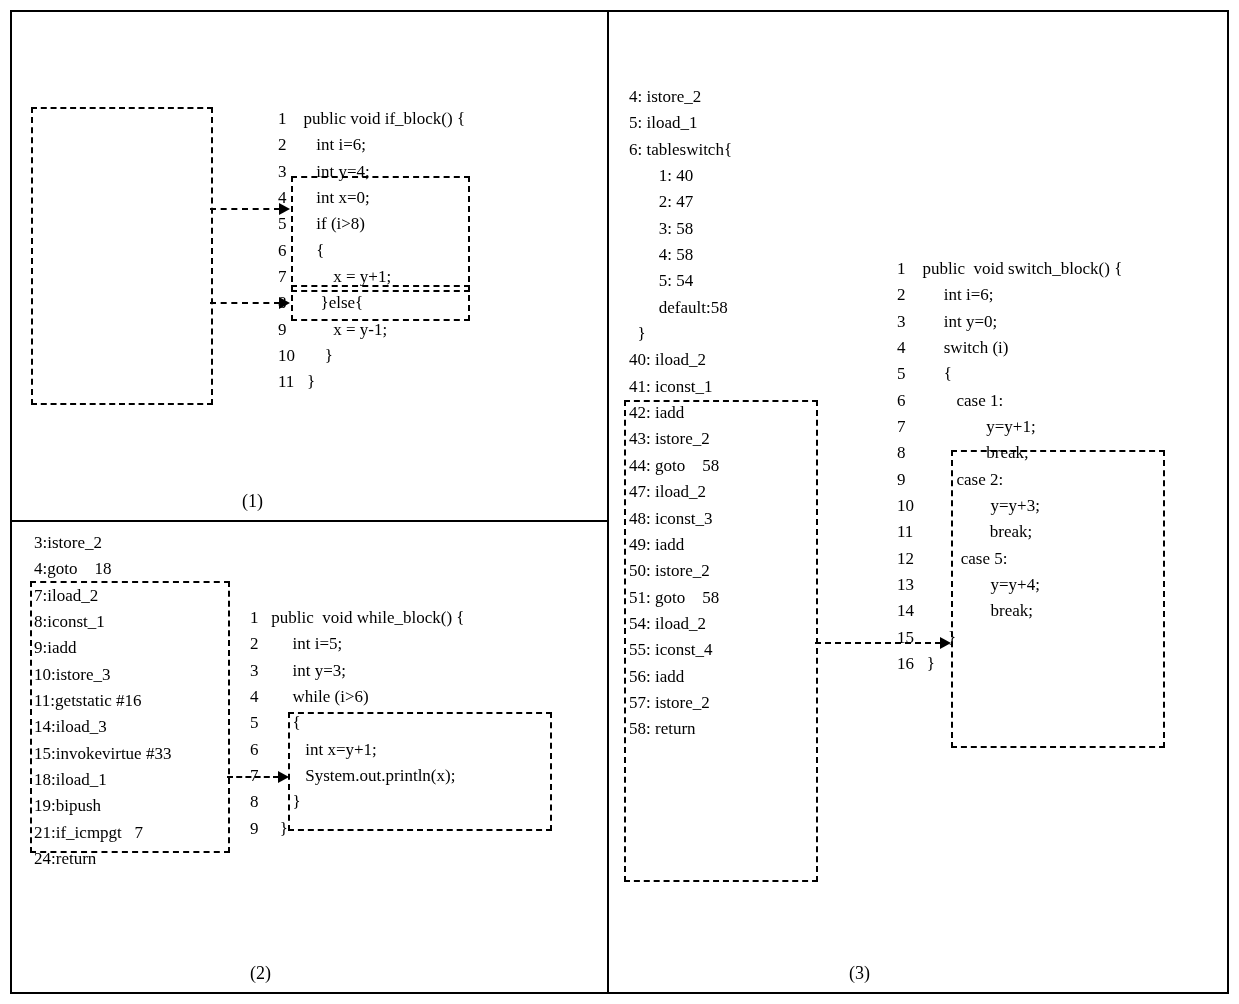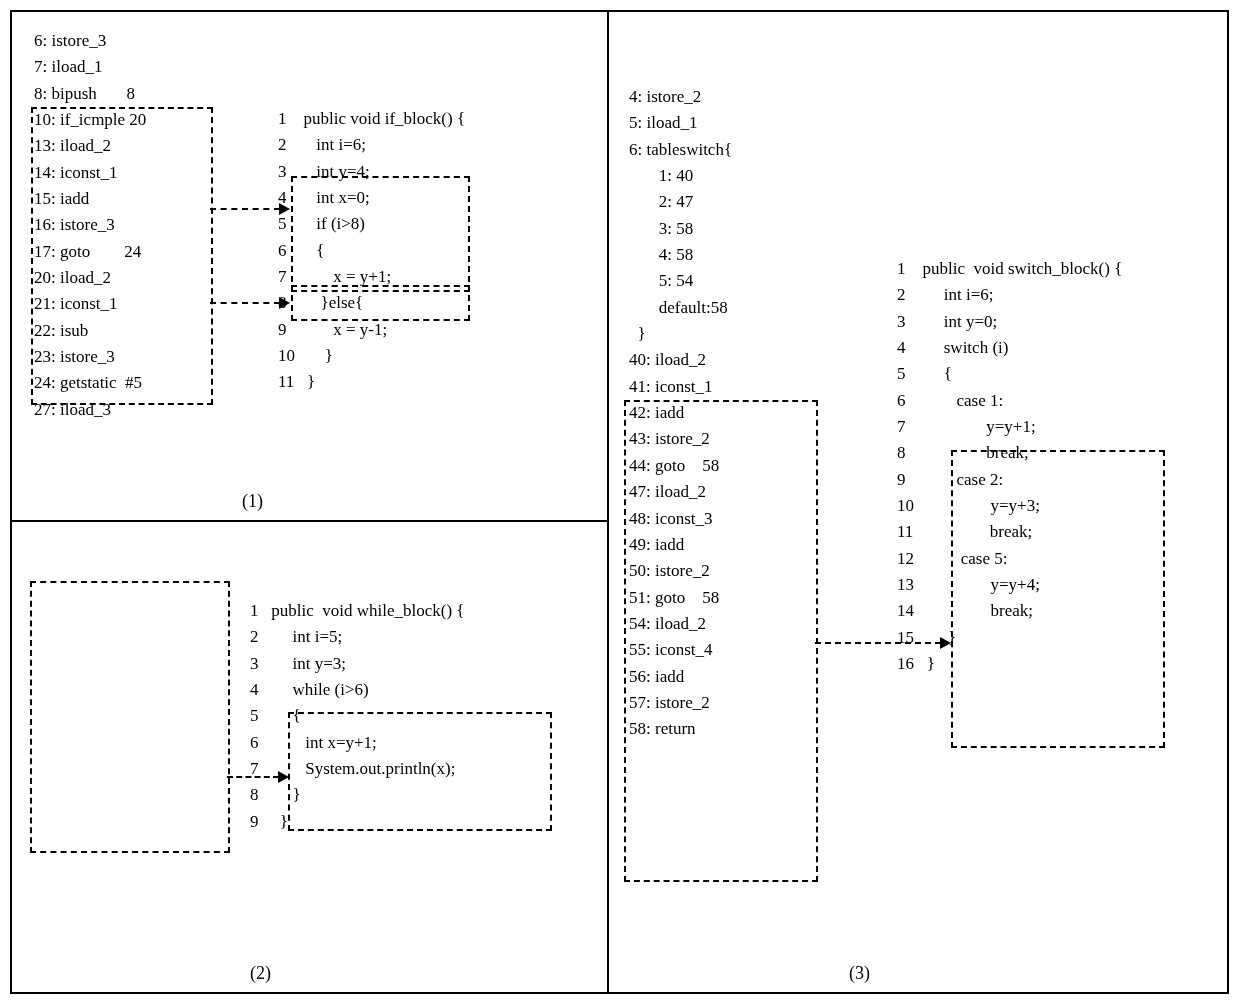--- a/index.html
+++ b/index.html
@@ -74,35 +74,20 @@
     border-left: 11px solid #000;
   }
 </style>
 </head>
 <body>
 
 <div class="outer">
   <div class="left-col">
 
     <div class="panel1">
-      <div class="bytecode" style="top:16px; left:22px;">6: istore_3
-7: iload_1
-8: bipush       8
-10: if_icmple 20
-13: iload_2
-14: iconst_1
-15: iadd
-16: istore_3
-17: goto        24
-20: iload_2
-21: iconst_1
-22: isub
-23: istore_3
-24: getstatic  #5
-27: iload_3</div>
       <div class="source" style="top:62px; left:266px;margin-top:32px;">1    public void if_block() {
 2       int i=6;
 3       int y=4;
 4       int x=0;
 5       if (i&gt;8)
 6       {
 7           x = y+1;
 8        }else{
 9           x = y-1;
 10       }
@@ -121,21 +106,34 @@
 
       <div class="arrow" style="top:290px; left:198px;">
         <div class="arrow-line" style="top:0; left:0; width:70px;"></div>
         <div class="arrow-head" style="top:-5px; left:69px;"></div>
       </div>
 
       <div class="caption" style="bottom:8px; left:230px;">(1)</div>
     </div>
 
     <div class="panel2">
-      <div class="source" style="top:76px; left:238px;">1   public  void while_block() {
+      <div class="bytecode" style="top:8px; left:22px;">3:istore_2
+4:goto    18
+7:iload_2
+8:iconst_1
+9:iadd
+10:istore_3
+11:getstatic #16
+14:iload_3
+15:invokevirtue #33
+18:iload_1
+19:bipush
+21:if_icmpgt   7
+24:return</div>
+      <div class="source" style="top:83px; left:238px;">1   public  void while_block() {
 2        int i=5;
 3        int y=3;
 4        while (i&gt;6)
 5        {
 6           int x=y+1;
 7           System.out.println(x);
 8        }
 9     }</div>
 
       <div class="dashed-box" style="top:59px; left:18px; width:196px; height:268px;"></div>

